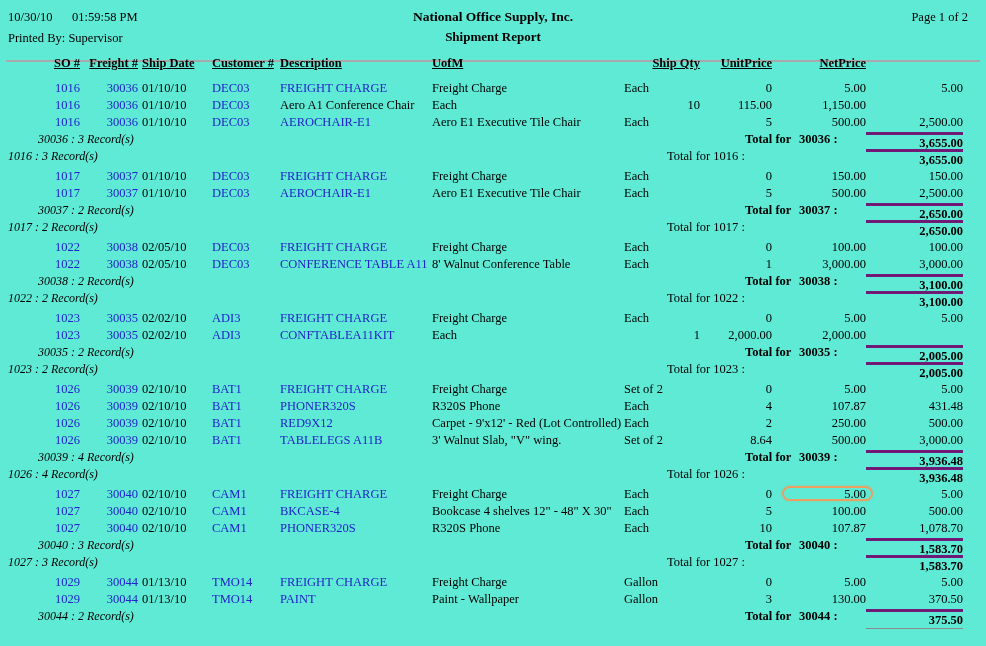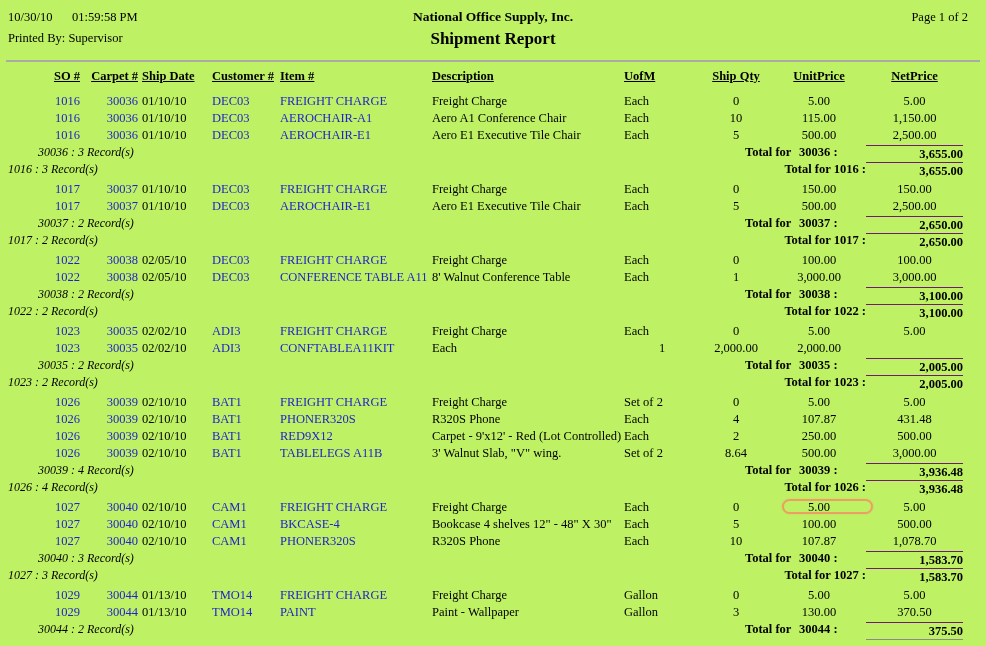--- a/index.html
+++ b/index.html
@@ -1,50 +1,50 @@
 <!DOCTYPE html>
 <html style="--link: #2222cc; --hl: #ec9f63;"><head>
 <meta charset="utf-8">
 <title>Shipment Report</title>
 <style>
   html,body{margin:0;padding:0;background:#fff;}
-  .canvas{position:relative;width:986px;height:646px;background:#bef264;overflow:hidden;
+  .canvas{position:relative;width:986px;height:646px;background:#5eead4;overflow:hidden;
           font-family:"Liberation Serif",serif;font-size:12.5px;color:#000;}
   
   .h-abs{position:absolute;white-space:nowrap;}
   .h-date{left:8px;top:10px;}
   .h-time{left:72px;top:10px;}
   .h-company{left:0;right:0;top:9px;text-align:center;font-weight:bold;font-size:13.5px;}
   .h-page{right:18px;top:10px;}
   .h-printed{left:8px;top:31px;}
-  .h-title{left:0;right:0;top:29px;text-align:center;font-weight:bold;font-size:17px;}
+  .h-title{left:0;right:0;top:29px;text-align:center;font-weight:bold;font-size:13px;}
   .sep{position:absolute;left:6px;right:6px;top:60px;border-top:2px solid #a9a9a9;}
   
-  .table{position:absolute;left:0;top:68px;width:963px;}
+  .table{position:absolute;left:0;top:55px;width:963px;}
   .hrow,.row{display:grid;grid-template-columns:80px 58px 74px 68px 152px 192px 76px 72px 94px 97px;
              height:17px;line-height:17px;}
   .c{white-space:nowrap;overflow:visible;}
   .hrow .c span{font-weight:bold;text-decoration:underline;}
   .so,.inv{text-align:right;}
   .date,.cust,.item,.desc,.uofm{text-align:left;}
   .date{padding-left:4px;}
-  .qty,.unit,.net{text-align:center;}
+  .qty,.unit,.net{text-align:right;}
   .link{color:var(--link,#2222cc);}
   .groups{margin-top:8px;}
   .group{margin-bottom:3px;}
   
   .total-line{position:relative;height:17px;line-height:17px;white-space:nowrap;padding-left:31px;}
   .count{font-style:italic;font-size:12px;}
   .inv-count{position:absolute;left:38px;}
   .so-count{position:absolute;left:8px;}
   .t-label{position:absolute;left:745px;font-weight:bold;text-align:right;}
   .t-num{position:absolute;left:799px;font-weight:bold;}
-  .t-so{position:absolute;right:97px;width:320px;text-align:right;font-weight:bold;}
+  .t-so{position:absolute;right:97px;width:320px;text-align:center;font-weight:normal;}
   .t-val{position:absolute;right:0;top:1px;width:97px;height:16px;line-height:16px;
-         text-align:right;font-weight:bold;border-top:1px solid #701a75;}
+         text-align:right;font-weight:bold;border-top:3px solid #701a75;}
   .t-val.final{border-bottom:1px solid #8a8a8a;}
   
   .unit{position:relative;}
   .oval{display:none;position:absolute;left:10px;top:0;width:91px;height:15px;
         border:2px solid var(--hl,#ec9f63);border-radius:8px;box-sizing:border-box;
         box-shadow:0 0 2px rgba(236,159,99,.6);}
   .oval.show{display:block;}
 </style>
 </head>
 <body>
@@ -55,24 +55,23 @@
   <span class="h-abs h-time">01:59:58 PM</span>
   <div class="h-abs h-company">National Office Supply, Inc.</div>
   <span class="h-abs h-page">Page 1 of 2</span>
   <span class="h-abs h-printed">Printed By: Supervisor</span>
   <div class="h-abs h-title">Shipment Report</div>
   <div class="sep"></div>
 
   <div class="table">
     <div class="hrow">
       <span class="c so"><span>SO #</span></span>
-      <span class="c inv"><span>Carpet #</span></span>
+      <span class="c inv"><span>Freight #</span></span>
       <span class="c date"><span>Ship Date</span></span>
       <span class="c cust"><span>Customer #</span></span>
-      <span class="c item"><span>Item #</span></span>
       <span class="c desc"><span>Description</span></span>
       <span class="c uofm"><span>UofM</span></span>
       <span class="c qty"><span>Ship Qty</span></span>
       <span class="c unit"><span>UnitPrice</span></span>
       <span class="c net"><span>NetPrice</span></span>
     </div>
     <div class="groups" id="report-body">
         <section class="group">
       <div class="rows">
             <div class="row">
@@ -88,21 +87,20 @@
         
         <span class="txt">5.00</span>
       </span>
       <span class="c net">5.00</span>
     </div>
             <div class="row">
       <span class="c so link">1016</span>
       <span class="c inv link">30036</span>
       <span class="c date">01/10/10</span>
       <span class="c cust link">DEC03</span>
-      <span class="c item link">AEROCHAIR-A1</span>
       <span class="c desc">Aero A1 Conference Chair</span>
       <span class="c uofm">Each</span>
       <span class="c qty">10</span>
       <span class="c unit">
         
         <span class="txt">115.00</span>
       </span>
       <span class="c net">1,150.00</span>
     </div>
             <div class="row">

